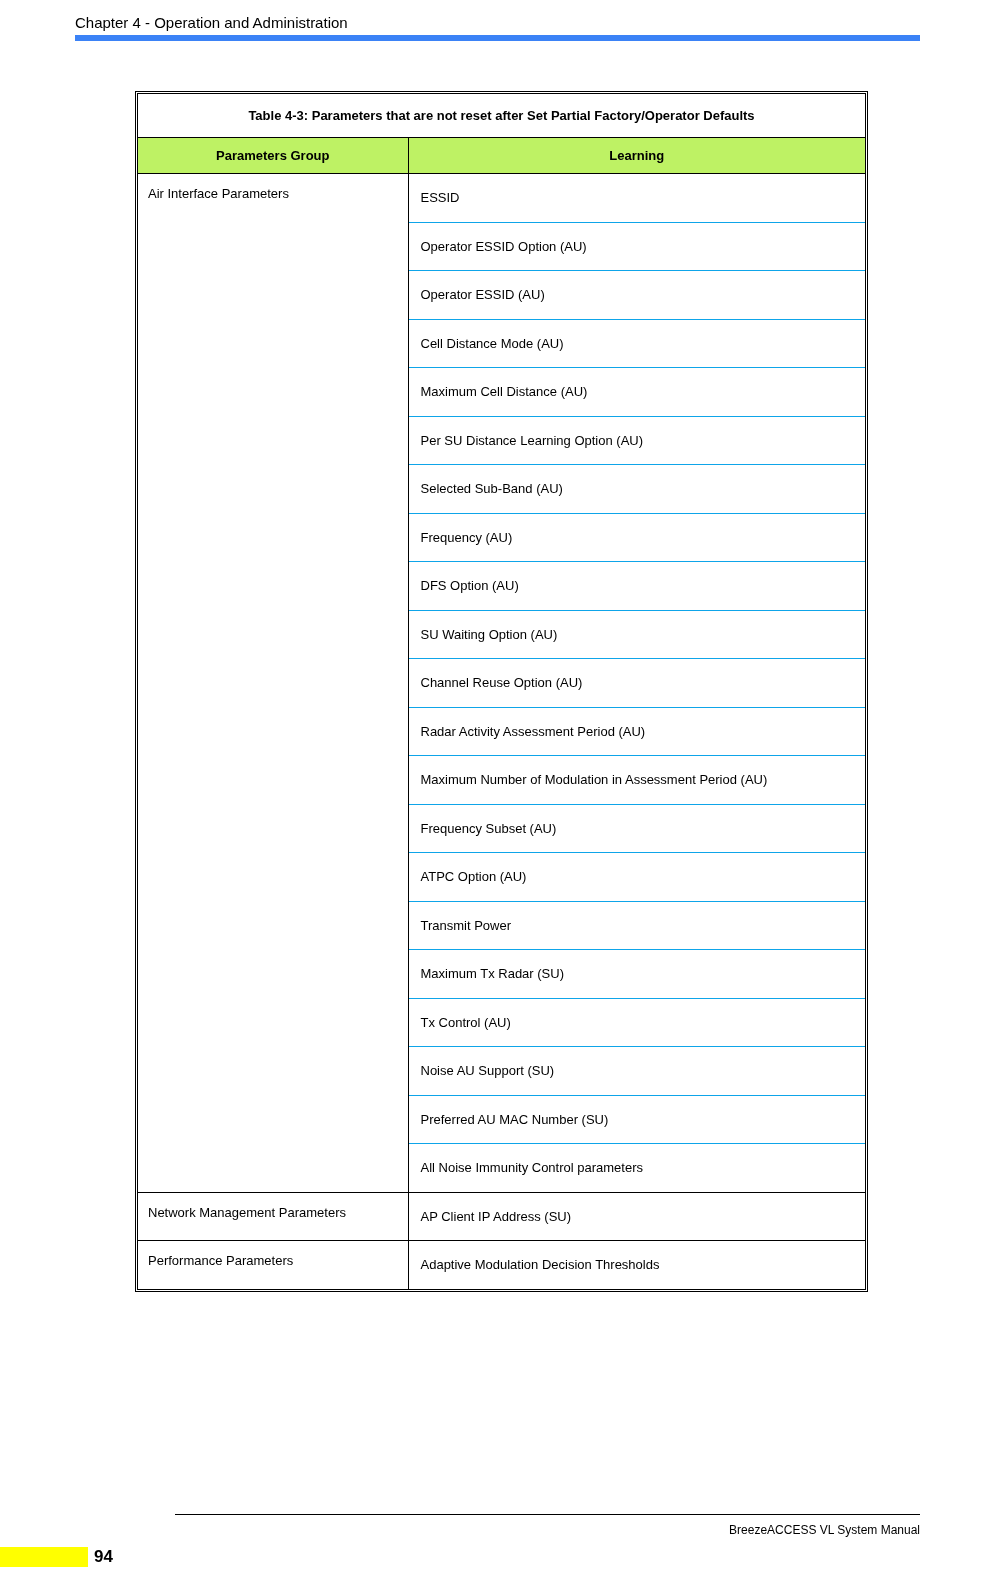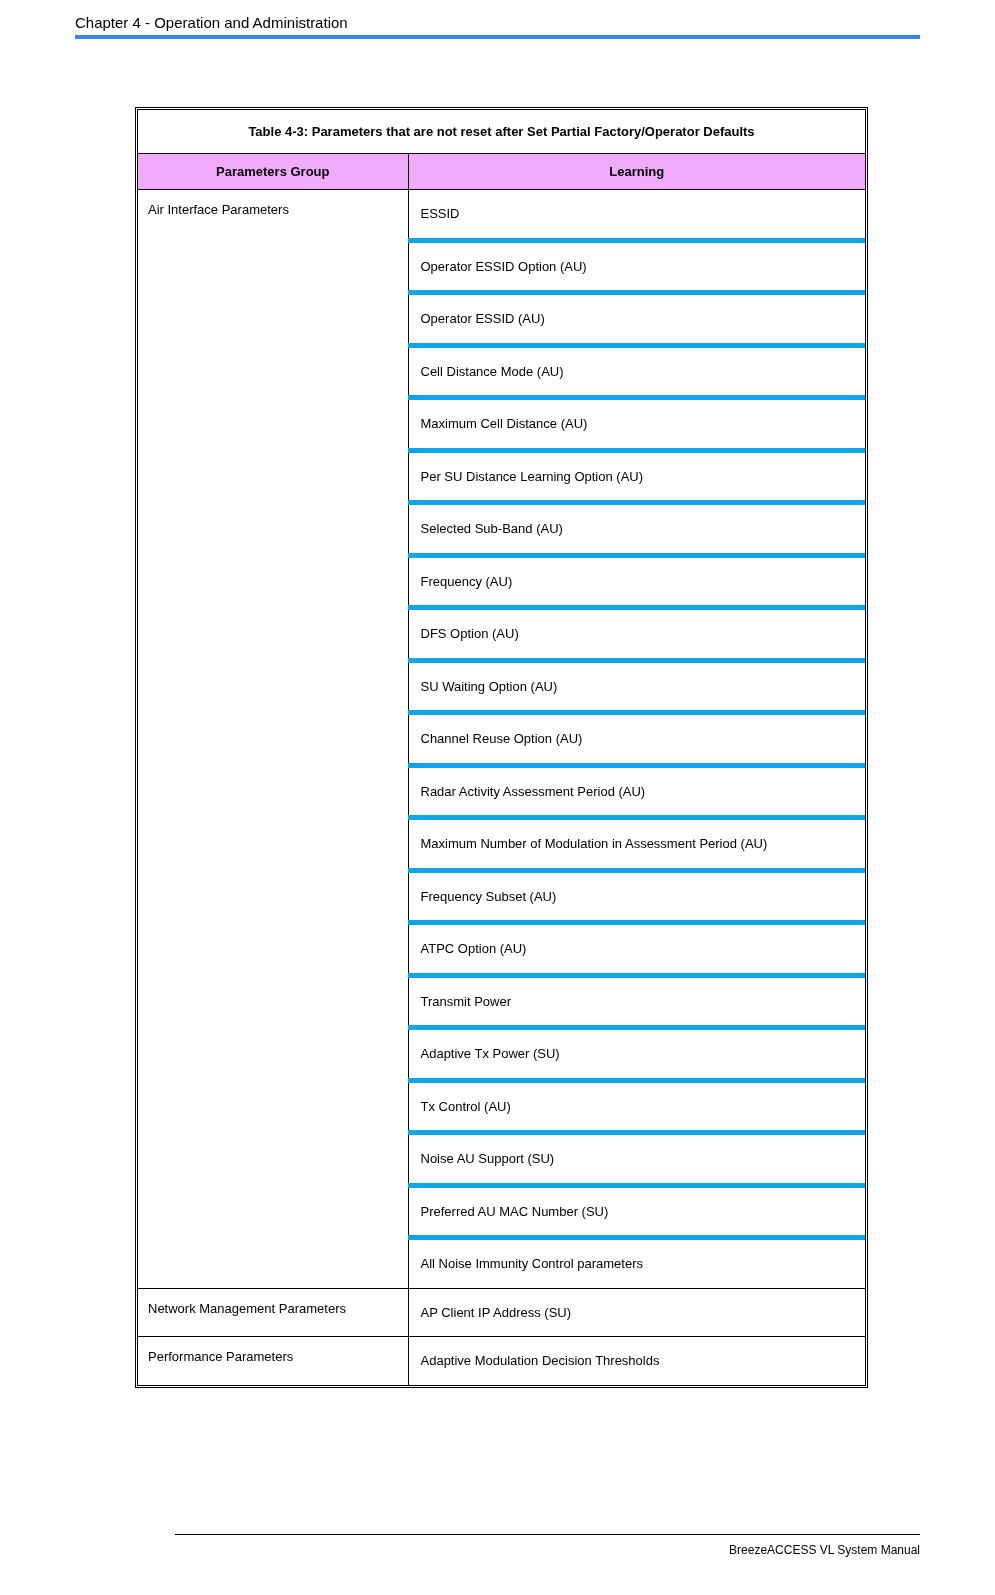--- a/index.html
+++ b/index.html
@@ -11,59 +11,59 @@
     width: 995px;
   }
   .page {
     width: 995px;
     min-height: 1595px;
     position: relative;
     padding: 14px 75px 0 75px;
   }
   .running-head {
     font-size: 15px;
-    border-bottom: 4px solid #3b82f6;
+    border-bottom: 6px solid #3b82f6;
     padding-bottom: 4px;
-    margin-bottom: 68px;
+    margin-bottom: 50px;
   }
   .table-wrap {
     margin-left: 60px;
     width: 733px;
     border: 3px double #000;
   }
   .tbl {
     width: 100%;
     border-collapse: collapse;
     font-size: 13px;
   }
   .caption-row td {
     font-weight: bold;
     text-align: center;
     padding: 14px 8px;
     border-bottom: 1px solid #000;
   }
   .header-row td {
-    background: #f0abfc;
+    background: #bef264;
     font-weight: bold;
     text-align: center;
     padding: 10px 10px;
     border-top: 1px solid #000;
     border-bottom: 1px solid #000;
   }
   .header-row td.col-group { border-right: 1px solid #000; }
   .tbl td.group-cell {
     vertical-align: top;
     width: 270px;
     padding: 12px 10px;
     border-top: 1px solid #000;
     border-right: 1px solid #000;
   }
   .tbl td.param-cell {
     padding: 14px 10px 14px 12px;
-    border-top: 5px solid #0ea5e9;
+    border-top: 1px solid #0ea5e9;
     line-height: 1.5;
   }
   .tbl tr.first-of-group td.param-cell { border-top: 1px solid #000; }
   .footer-area {
     position: absolute;
     bottom: 28px;
     left: 0;
     width: 995px;
     padding: 0 75px;
   }
@@ -156,21 +156,21 @@
           <tr>
             <td class="param-cell">Frequency Subset (AU)</td>
           </tr>
           <tr>
             <td class="param-cell">ATPC Option (AU)</td>
           </tr>
           <tr>
             <td class="param-cell">Transmit Power</td>
           </tr>
           <tr>
-            <td class="param-cell">Adaptive Tx Power (SU)</td>
+            <td class="param-cell">Maximum Tx Radar (SU)</td>
           </tr>
           <tr>
             <td class="param-cell">Tx Control (AU)</td>
           </tr>
           <tr>
             <td class="param-cell">Noise AU Support (SU)</td>
           </tr>
           <tr>
             <td class="param-cell">Preferred AU MAC Number (SU)</td>
           </tr>
@@ -185,15 +185,19 @@
             <td class="group-cell" rowspan="1">Performance Parameters</td>
             <td class="param-cell">Adaptive Modulation Decision Thresholds</td>
           </tr>
         </tbody>
     </table>
   </div>
 
   <div class="footer-area">
     <hr class="footer-rule">
     <div class="manual-title">BreezeACCESS VL System Manual</div>
+    <div class="page-num-row">
+      <div class="yellow-tab"></div>
+      <div class="page-num">94</div>
+    </div>
   </div>
 
 </div>
 
 </body></html>

